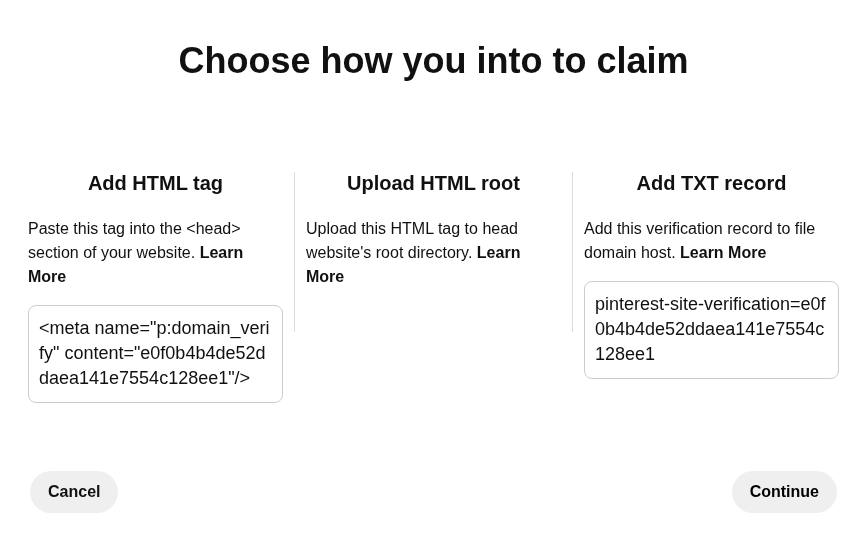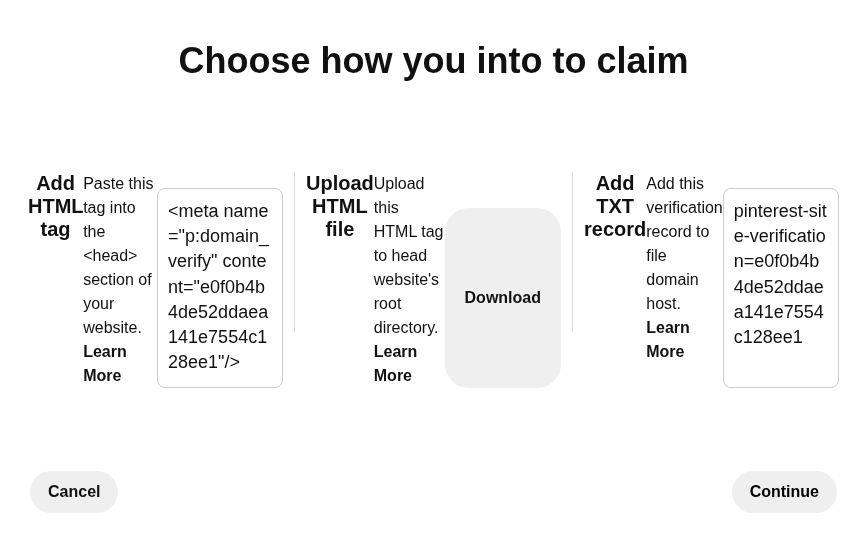--- a/index.html
+++ b/index.html
@@ -24,20 +24,21 @@
     }
     .options {
       display: flex;
       justify-content: space-between;
       padding: 0 3px;
     }
     .option {
       width: 275px;
       padding: 0 10px;
       display: flex;
+      flex-direction: column;
       align-items: stretch;
     }
     .divider {
       width: 1px;
       background: #dcdcdc;
       height: 160px;
     }
     .option-title {
       font-size: 20px;
       font-weight: 700;
@@ -130,27 +131,24 @@
     <div class="desc-wrap">
       <span class="option-desc">Paste this tag into the &lt;head&gt; section of your website.</span>
       <span class="learn-more">Learn More</span>
     </div>
     <div class="code-box">&lt;meta name="p:domain_verify" content="e0f0b4b4de52ddaea141e7554c128ee1"/&gt;</div>
   </div>
 
   <div class="divider"></div>
 
   <div class="option">
-    <div class="option-title">Upload HTML file</div>
+    <div class="option-title">Upload HTML root</div>
     <div class="desc-wrap">
       <span class="option-desc">Upload this HTML tag to head website's root directory.</span>
       <span class="learn-more">Learn More</span>
-    </div>
-    <div class="download-wrap">
-      <button class="download-btn">Download</button>
     </div>
   </div>
 
   <div class="divider"></div>
 
   <div class="option">
     <div class="option-title">Add TXT record</div>
     <div class="desc-wrap">
       <span class="option-desc">Add this verification record to file domain host.</span>
       <span class="learn-more">Learn More</span>

